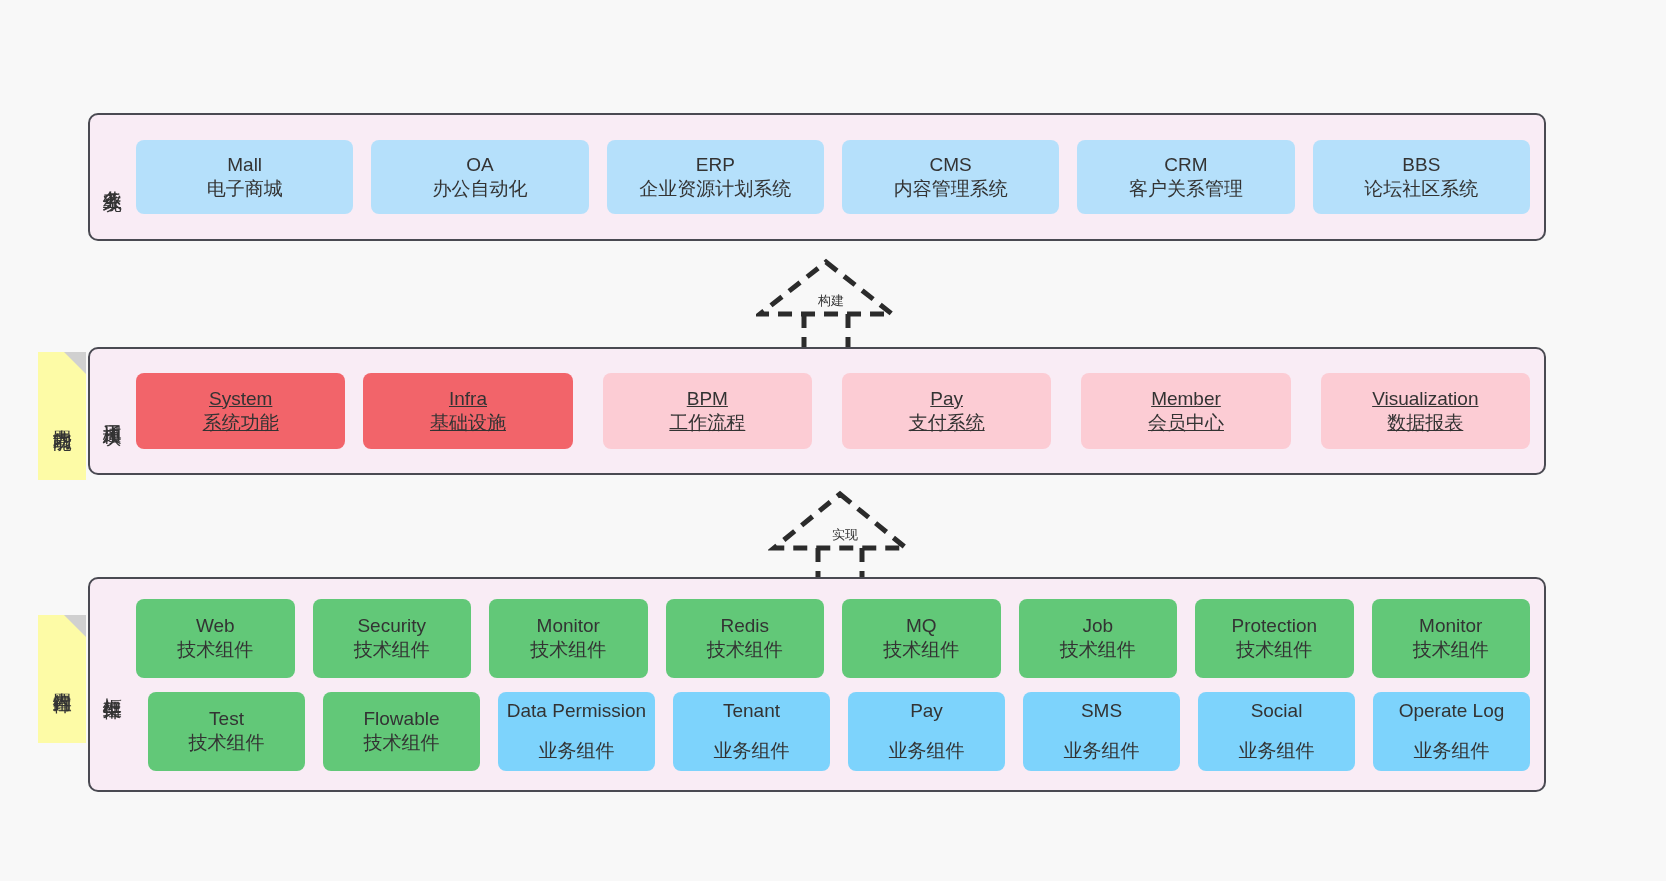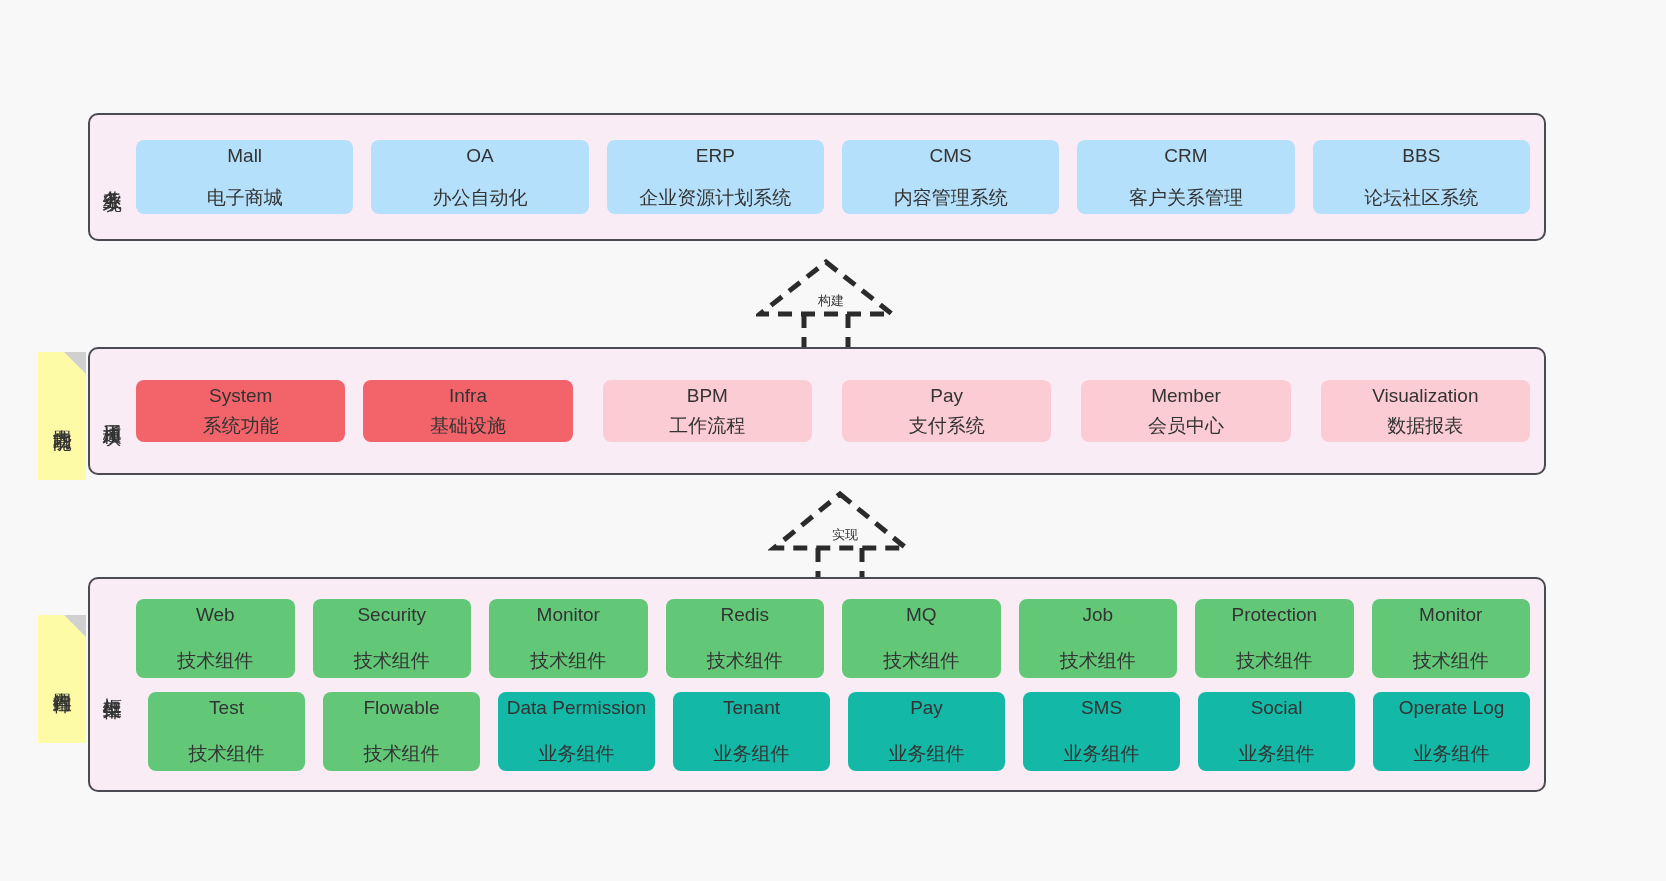--- a/index.html
+++ b/index.html
@@ -61,38 +61,38 @@
     display: flex;
     flex-direction: row;
     gap: 18px;
   }
   .node {
     flex: 1 1 0;
     border-radius: 8px;
     display: flex;
     flex-direction: column;
     align-items: center;
-    justify-content: space-between;
+    justify-content: center;
     text-align: center;
     font-size: 19px;
     line-height: 1.28;
     color: #333333;
     box-sizing: border-box;
     padding: 4px 6px;
     user-select: none;
   }
   .node .l1 { white-space: normal; }
   .node .l2 { white-space: normal; }
 
   
   .c-blue       { background: #b5e0fb; }
   .c-red        { background: #f2646a; }
   .c-pink       { background: #fcccd4; margin-left: 12px; }
   .c-green      { background: #62c878; }
-  .c-lightgreen { background: #14b8a6; gap: 16px; }
+  .c-lightgreen { background: #7dd3fc; gap: 16px; }
 
   
   .sticky {
     position: absolute;
     background: #fdfba6;
     box-sizing: border-box;
     display: flex;
     align-items: center;
     justify-content: center;
     font-size: 19px;
@@ -176,21 +176,21 @@
   <div class="connector-label" style="left:818px; top:292px;">构建</div>
 
   <div class="sticky" style="left:38px; top:352px; width:48px; height:128px;">
     <span class="fold"></span>
     <span>内置功能</span>
   </div>
 
   <div class="layer" id="layer-common-modules" style="left:88px; top:347px; width:1458px; height:128px;">
     <div class="layer-title">通用模块</div>
     <div class="layer-body">
-      <div class="node-row" style="height:62px;">
+      <div class="node-row" style="height:76px;text-decoration:underline;">
         <div class="node c-red">
           <span class="l1">System</span>
           <span class="l2">系统功能</span>
         </div>
         <div class="node c-red">
           <span class="l1">Infra</span>
           <span class="l2">基础设施</span>
         </div>
         <div class="node c-pink">
           <span class="l1">BPM</span>

